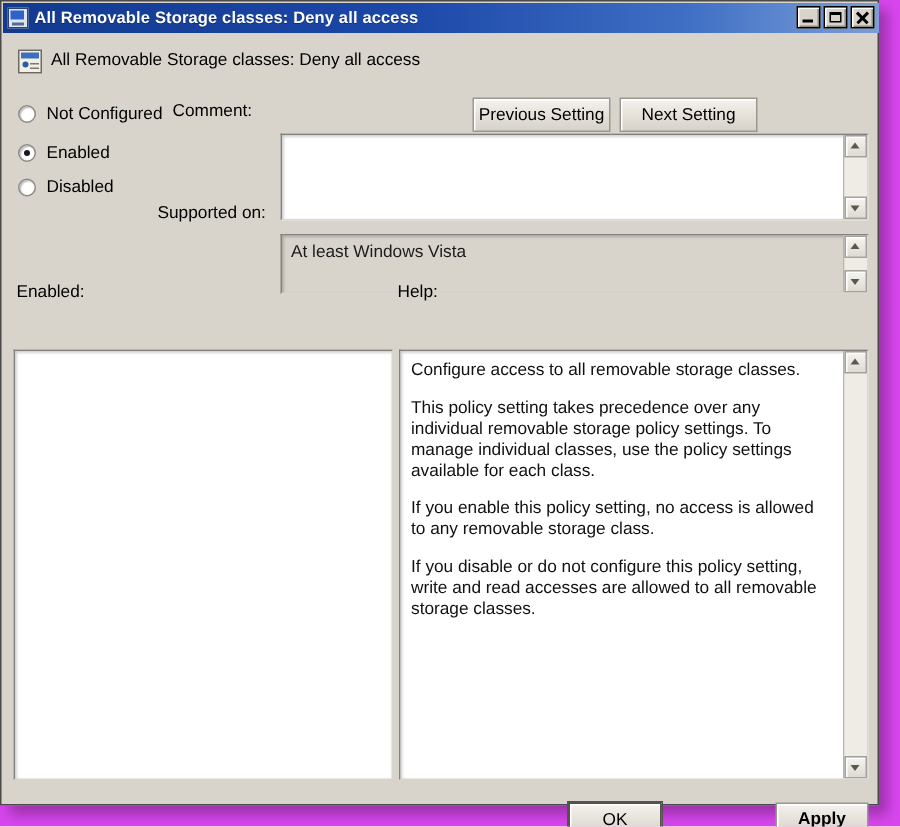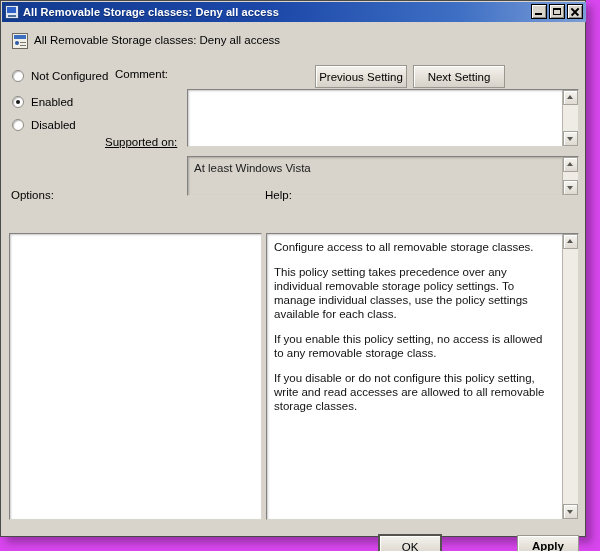--- a/index.html
+++ b/index.html
@@ -210,21 +210,21 @@
   .r-disabled { left: 11px; top: 118px; }
 
   
   .lbl-static {
     position: absolute;
     font-size: 11.5px;
     color: #000000;
     white-space: nowrap;
   }
   .lbl-comment   { left: 114px; top: 67px; }
-  .lbl-supported { left: 104px; top: 135px; text-decoration: underline; }
+  .lbl-supported { left: 104px; top: 135px; }
   .lbl-options   { left: 10px;  top: 188px; }
   .lbl-help      { left: 264px; top: 188px; }
 
   
   .sunken {
     position: absolute;
     background: #ffffff;
     border: 1px solid #848280;
     border-right-color: #d9d6ce;
     border-bottom-color: #d9d6ce;
@@ -373,21 +373,21 @@
     <div class="lbl-static lbl-supported">Supported on:</div>
     <div class="sunken fld-supported disabled">
       <div class="fld-text">At least Windows Vista</div>
       <div class="vscroll">
         <div class="sb-track"></div>
         <div class="sb-arrow up"></div>
         <div class="sb-arrow down"></div>
       </div>
     </div>
 
-    <div class="lbl-static lbl-options">Options:</div>
+    <div class="lbl-static lbl-options">Enabled:</div>
     <div class="sunken fld-options">
       <div class="fld-text"></div>
     </div>
 
     <div class="lbl-static lbl-help">Help:</div>
     <div class="sunken fld-help">
       <div class="help-body">
         <p class="help-p">Configure access to all removable storage classes.</p>
         <p class="help-p">This policy setting takes precedence over any individual removable storage policy settings. To manage individual classes, use the policy settings available for each class.</p>
         <p class="help-p">If you enable this policy setting, no access is allowed to any removable storage class.</p>

